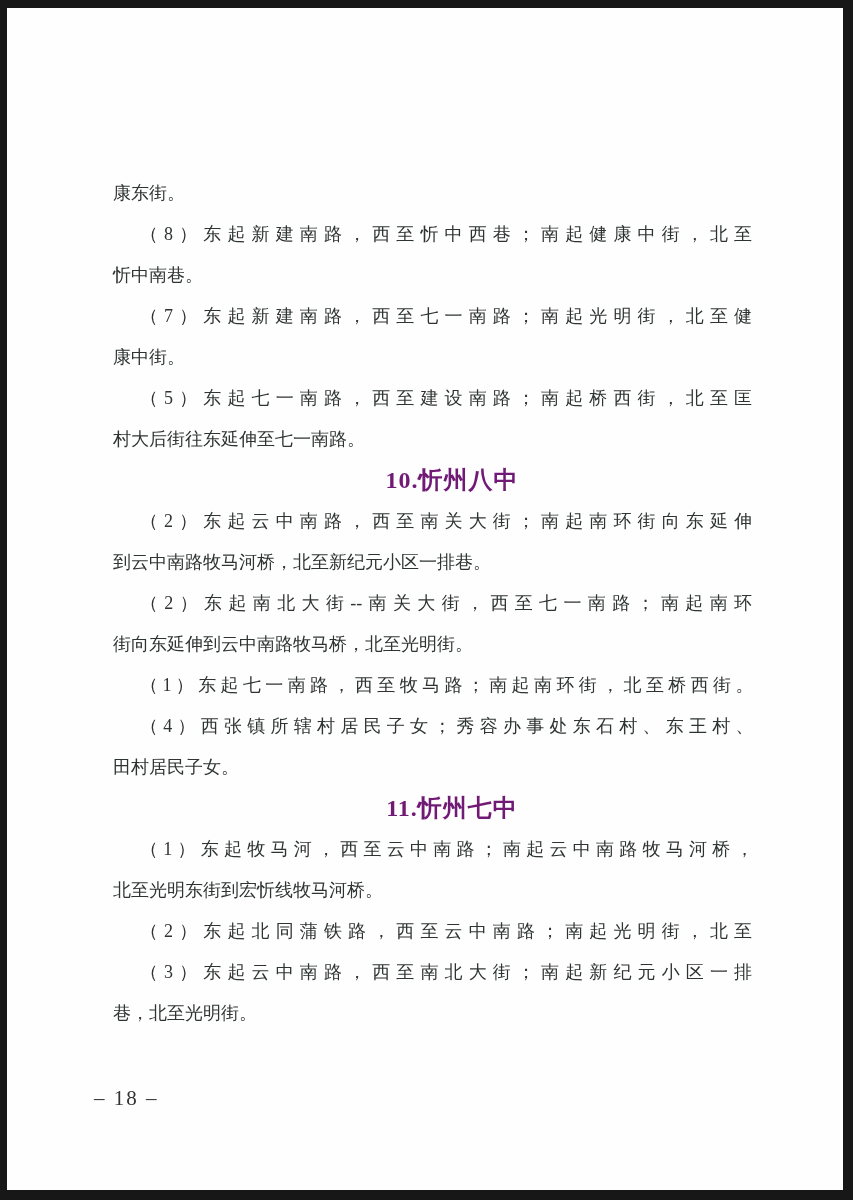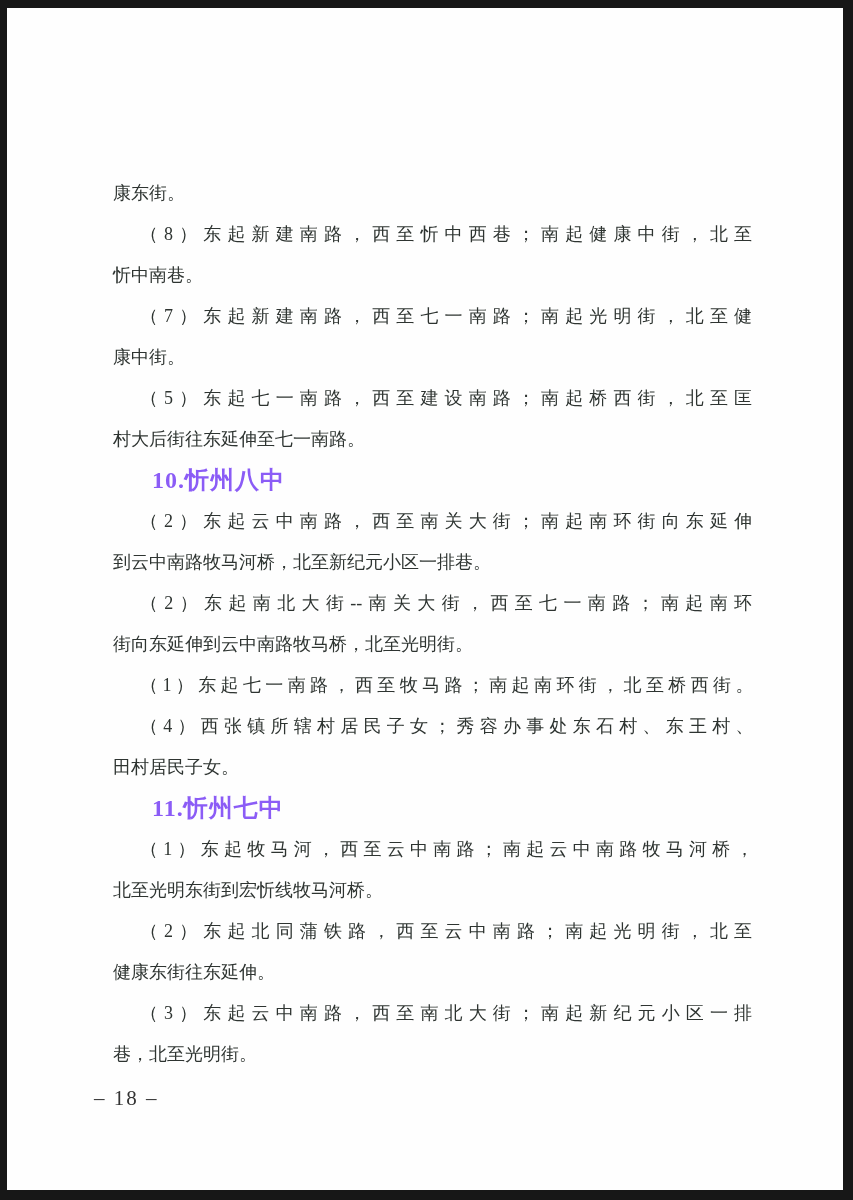--- a/index.html
+++ b/index.html
@@ -40,23 +40,24 @@
     white-space: normal;
     text-align: justify;
     text-align-last: justify;
   }
   .line.indent {
     text-indent: 27px;
   }
   .line.heading {
     font-weight: bold;
     font-size: 24px;
-    color: #8b5cf6;
+    color: #701a75;
     text-indent: 39px;
     letter-spacing: 1px;
+    text-align: center;
   }
   .line.tight {
     letter-spacing: -1.5px;
   }
   .page-number {
     position: absolute;
     left: 87px; 
     top: 1075px;
     height: 30px;
     line-height: 30px;
@@ -83,18 +84,17 @@
       <div class="line">到云中南路牧马河桥，北至新纪元小区一排巷。</div>
       <div class="line indent full">（2）东起南北大街--南关大街，西至七一南路；南起南环</div>
       <div class="line">街向东延伸到云中南路牧马桥，北至光明街。</div>
       <div class="line indent full tight">（1）东起七一南路，西至牧马路；南起南环街，北至桥西街。</div>
       <div class="line indent full tight">（4）西张镇所辖村居民子女；秀容办事处东石村、东王村、</div>
       <div class="line">田村居民子女。</div>
       <div class="line heading indent">11.忻州七中</div>
       <div class="line indent full tight">（1）东起牧马河，西至云中南路；南起云中南路牧马河桥，</div>
       <div class="line">北至光明东街到宏忻线牧马河桥。</div>
       <div class="line indent full">（2）东起北同蒲铁路，西至云中南路；南起光明街，北至</div>
-      <div class="line">健康东街往东延伸。</div>
       <div class="line indent full">（3）东起云中南路，西至南北大街；南起新纪元小区一排</div>
       <div class="line">巷，北至光明街。</div>
     </div>
   <div class="page-number">– 18 –</div>
 </div>
 
 </body></html>

